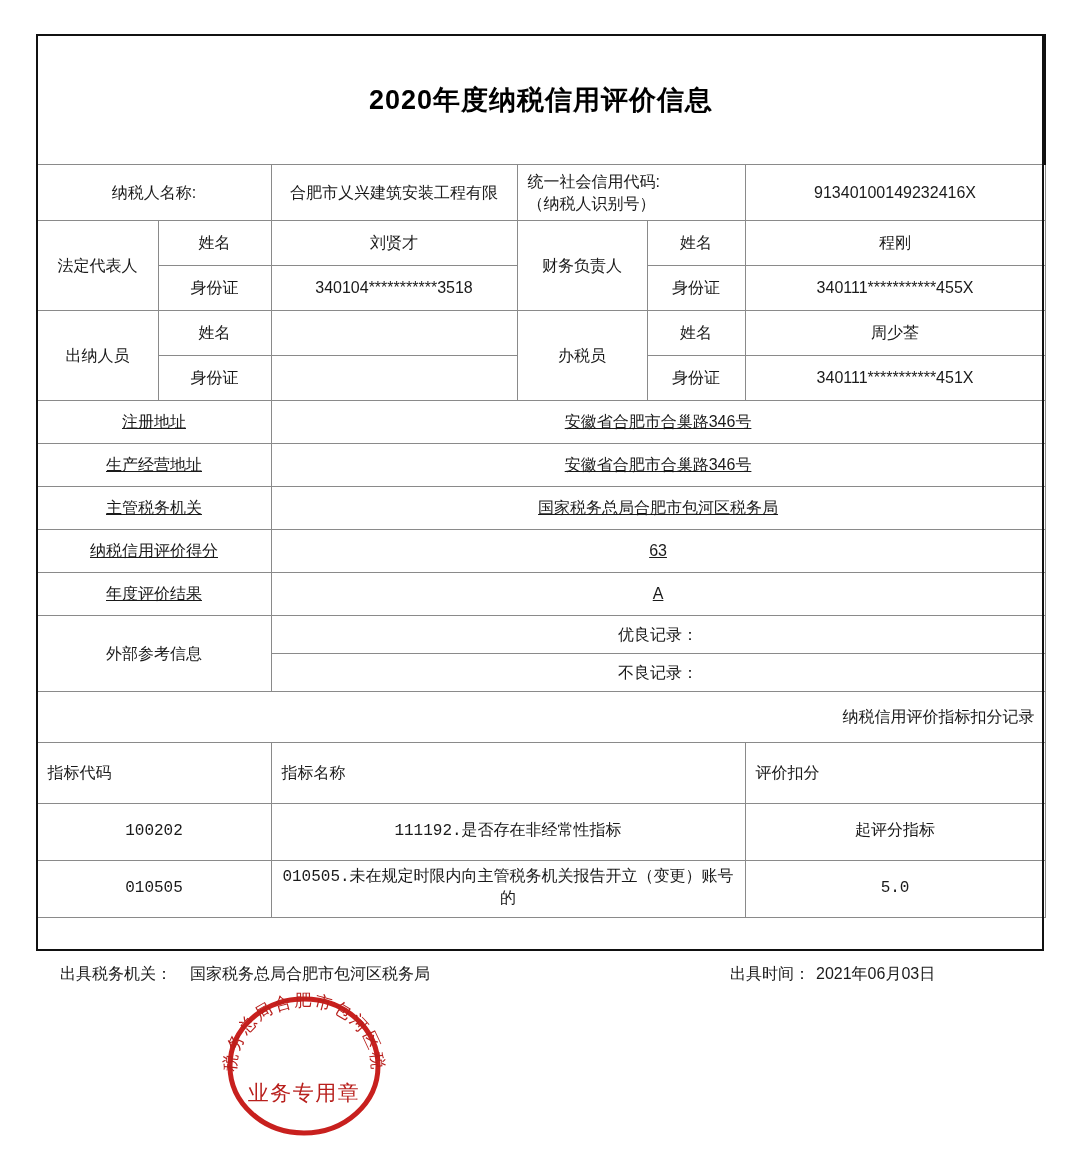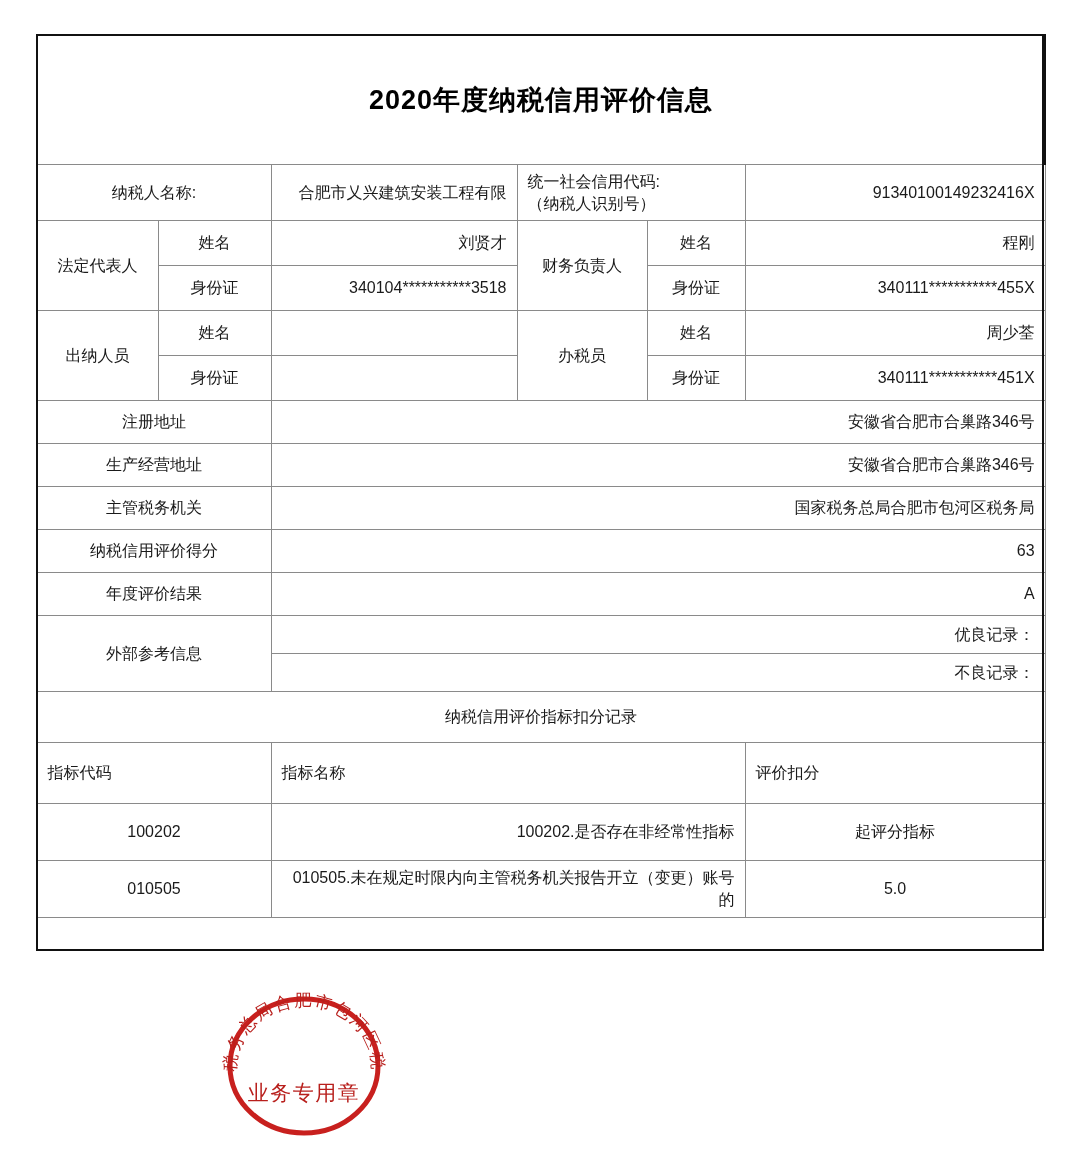--- a/index.html
+++ b/index.html
@@ -51,54 +51,54 @@
     top: 34px;
     width: 1008px;
     height: 917px;
     border: 2px solid #111;
     box-sizing: border-box;
     pointer-events: none;
     z-index: 5;
   }
 
   .c-lbl { text-align: center; }
-  .c-val { text-align: right; }
+  .c-val { text-align: center; }
 
   .title-cell {
     height: 128px;
     text-align: center;
     vertical-align: middle;
     border-left: 2px solid #111 !important;
     border-right: 2px solid #111 !important;
     border-top: 2px solid #111 !important;
   }
   .doc-title {
     font-size: 27px;
     font-weight: bold;
     letter-spacing: 1px;
     color: #000;
   }
 
   .row-h { height: 56px; }
   .row-h2 { height: 45px; }
-  .row-addr { height: 43px; }
+  .row-addr { height: 43px; text-decoration: underline; }
 
   .sec-title-cell {
-    text-align: center;
+    text-align: right;
     height: 50px;
     font-size: 16px;
   }
 
   .two-line {
     text-align: left;
     line-height: 1.3;
   }
 
   .idx-table-head td { height: 60px; text-align: left; }
-  .idx-row td { height: 56px; }
+  .idx-row td { height: 56px; font-family: Liberation Mono, monospace; }
 
   
   .footer {
     position: absolute;
     left: 36px;
     top: 958px;
     width: 1008px;
     height: 40px;
     font-size: 16px;
   }
@@ -228,34 +228,42 @@
       </tr>
 
       <tr class="idx-table-head">
         <td colspan="2" style="width:182px">指标代码</td>
         <td colspan="3">指标名称</td>
         <td style="width:183px">评价扣分</td>
       </tr>
 
       <tr class="idx-row">
         <td class="c-lbl" colspan="2">100202</td>
-        <td class="c-val" colspan="3">100202.是否存在非经常性指标</td>
+        <td class="c-val" colspan="3">111192.是否存在非经常性指标</td>
         <td class="c-lbl">起评分指标</td>
       </tr>
 
       <tr class="idx-row">
         <td class="c-lbl" colspan="2">010505</td>
         <td class="c-val" colspan="3">010505.未在规定时限内向主管税务机关报告开立（变更）账号的</td>
         <td class="c-lbl">5.0</td>
       </tr>
     </tbody>
   </table>
 
   <div class="frame"></div>
 
+  <div class="footer">
+    <div class="foot-left">
+      <span class="fl-label">出具税务机关：</span><span>国家税务总局合肥市包河区税务局</span>
+    </div>
+    <div class="foot-right">
+      <span class="fr-label">出具时间：</span><span>2021年06月03日</span>
+    </div>
+  </div>
 
   <div class="seal">
     <svg viewBox="0 0 180 152" xmlns="http://www.w3.org/2000/svg">
       <defs>
         <path id="arcpath" d="M 22,80 A 68,62 0 0 1 158,80" fill="none"></path>
       </defs>
       <ellipse cx="90" cy="78" rx="74" ry="67" fill="none" stroke="#c8201e" stroke-width="5"></ellipse>
       <text font-size="17" fill="#b81f1c" font-family="'Liberation Serif', serif" letter-spacing="2.2">
         <textPath href="#arcpath" startOffset="50%" text-anchor="middle" id="sealarc">国家税务总局合肥市包河区税务局</textPath>
       </text>

